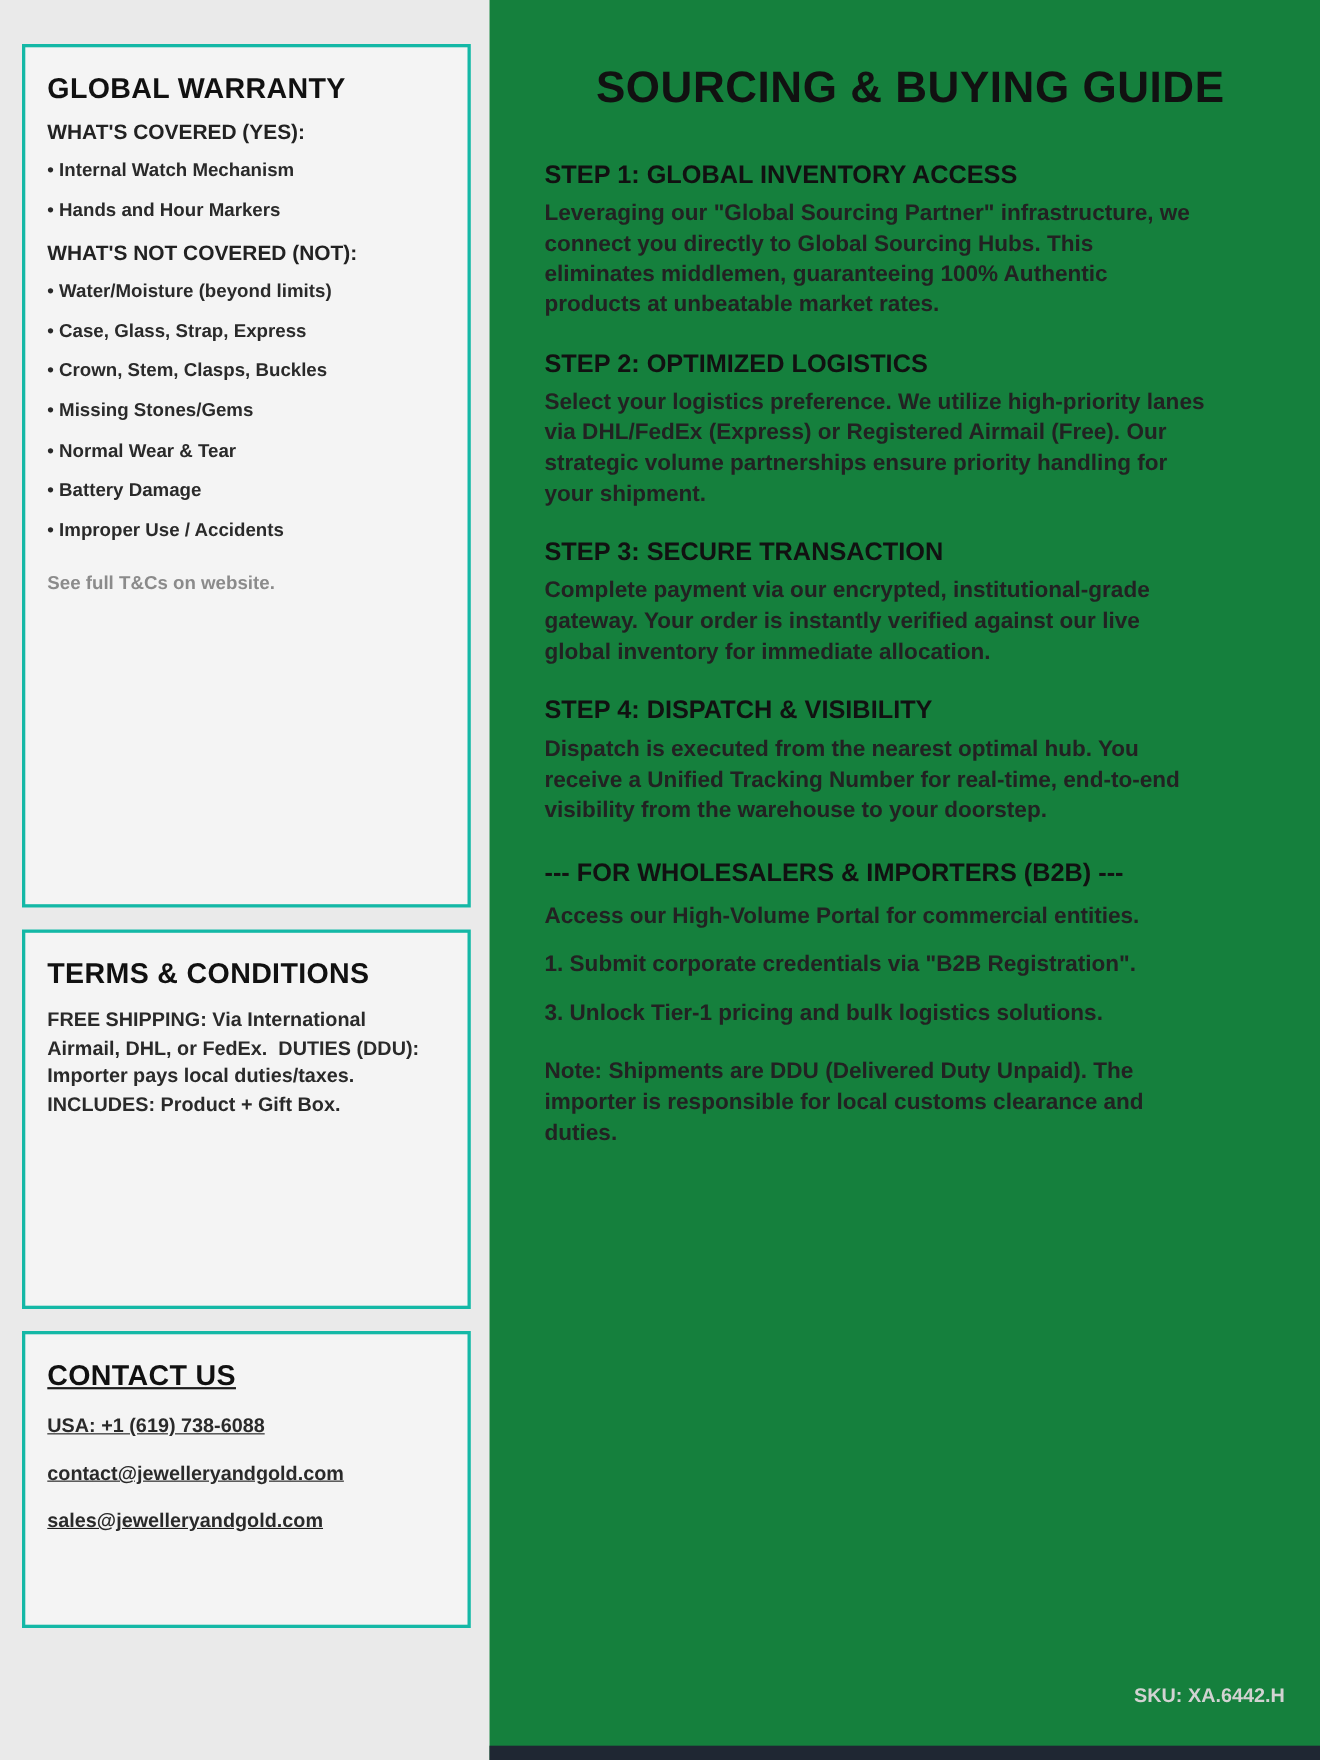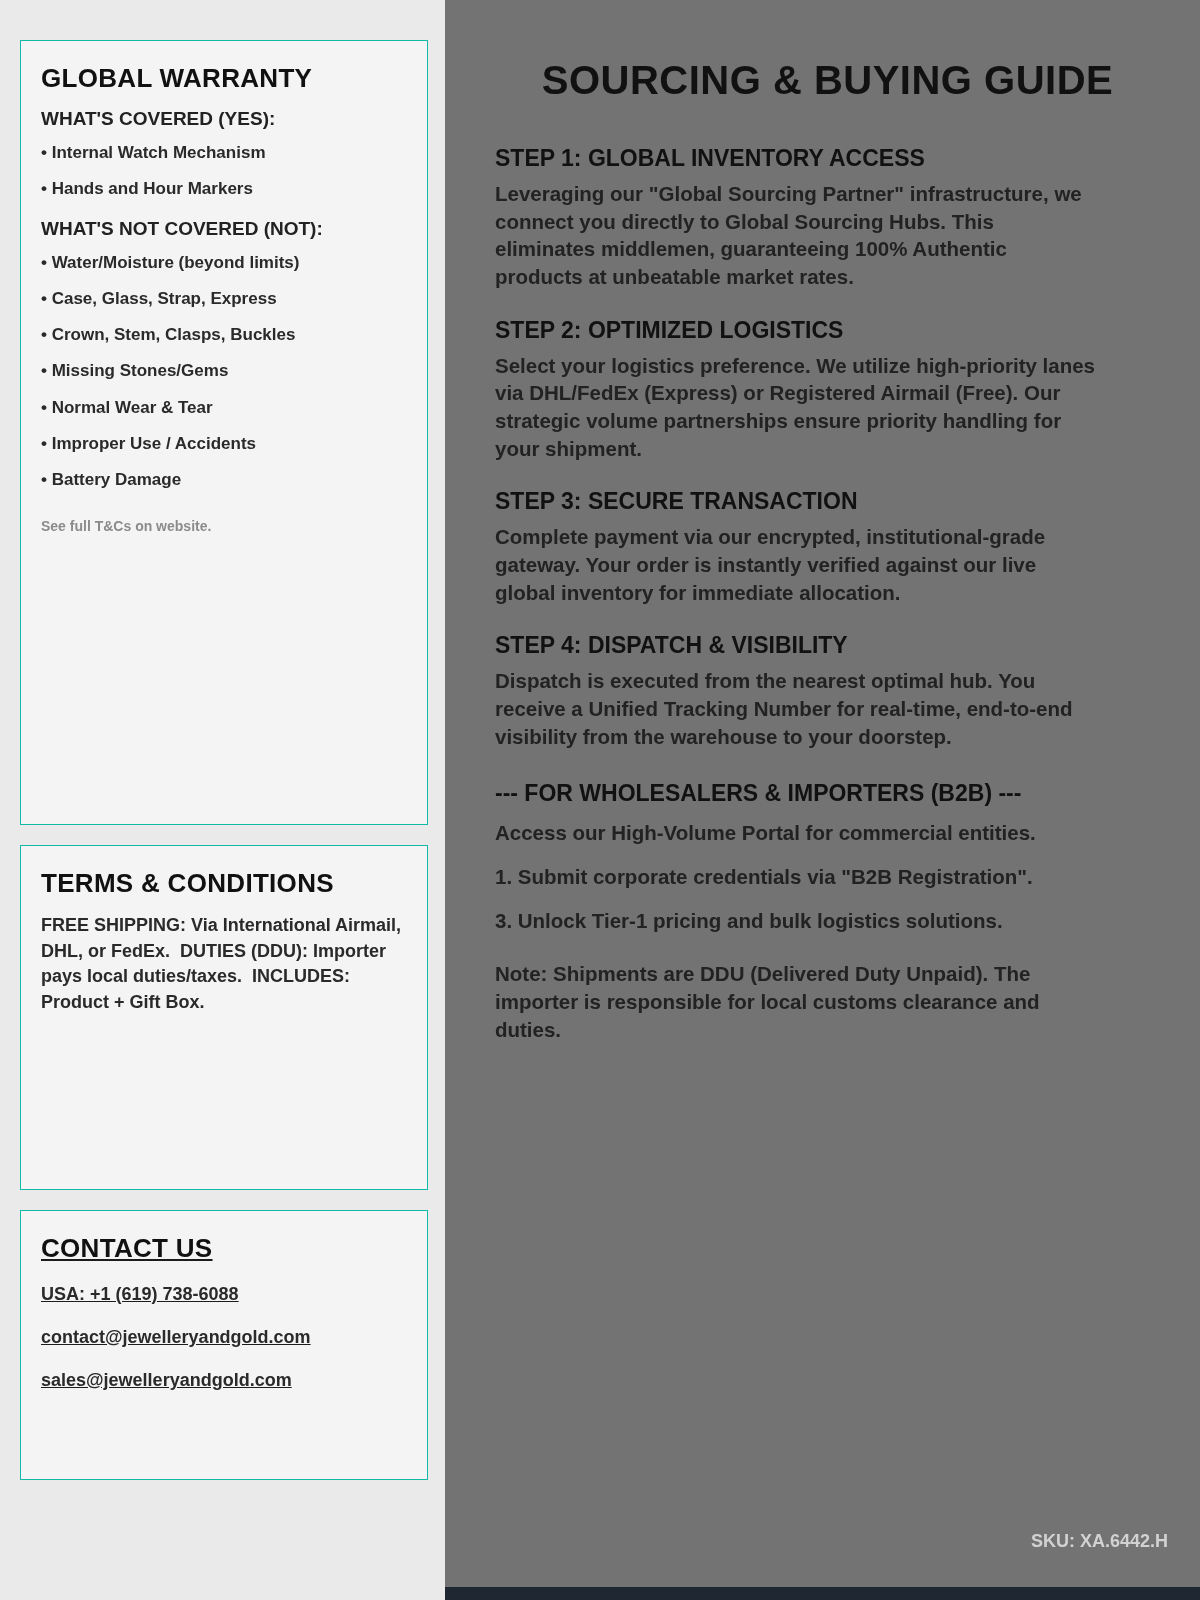--- a/index.html
+++ b/index.html
@@ -15,21 +15,21 @@
 
   
   .sidebar {
     width: 445px;
     flex-shrink: 0;
     background: #eaeaea;
     padding: 40px 17px 0 20px;
   }
   .box {
     background: #f4f4f4;
-    border: 1px solid #14b8a6;
+    border: 3px solid #14b8a6;
     padding: 22px 22px 20px 20px;
     margin-bottom: 20px;
   }
   .box-warranty { min-height: 785px; }
   .box-terms    { min-height: 345px; }
   .box-contact  { min-height: 270px; text-decoration: underline; }
 
   .box h2 {
     font-size: 26px;
     font-weight: 800;
@@ -48,21 +48,21 @@
   ul.bullets li {
     font-size: 17px;
     font-weight: 600;
     color: #2a2a2a;
     margin-bottom: 15px;
     line-height: 1.25;
   }
   ul.bullets li::before { content: "\2022\00a0 "; color: #2a2a2a; }
   .footnote {
     margin-top: 28px;
-    font-size: 14px;
+    font-size: 17px;
     font-weight: 600;
     color: #8b8b8b;
   }
   .box-body {
     font-size: 18px;
     font-weight: 600;
     color: #2a2a2a;
     line-height: 1.42;
     white-space: pre-wrap;
   }
@@ -70,21 +70,21 @@
     font-size: 18px;
     font-weight: 700;
     color: #2a2a2a;
     margin-bottom: 22px;
   }
   .box-contact h2 { margin-bottom: 20px; }
 
   
   .main {
     flex: 1;
-    background: #737373;
+    background: #15803d;
     padding: 58px 40px 0 50px;
     position: relative;
   }
   .main-title {
     font-size: 40px;
     font-weight: 800;
     letter-spacing: 0.5px;
     color: #111;
     text-align: center;
     margin-bottom: 42px;
@@ -148,22 +148,22 @@
         <li>Hands and Hour Markers</li>
       </ul>
 
       <div class="sub-heading">WHAT'S NOT COVERED (NOT):</div>
       <ul class="bullets">
         <li>Water/Moisture (beyond limits)</li>
         <li>Case, Glass, Strap, Express</li>
         <li>Crown, Stem, Clasps, Buckles</li>
         <li>Missing Stones/Gems</li>
         <li>Normal Wear &amp; Tear</li>
+        <li>Battery Damage</li>
         <li>Improper Use / Accidents</li>
-        <li>Battery Damage</li>
       </ul>
 
       <div class="footnote">See full T&amp;Cs on website.</div>
     </section>
 
     <section class="box box-terms">
       <h2>TERMS &amp; CONDITIONS</h2>
       <p class="box-body">FREE SHIPPING: Via International Airmail, DHL, or FedEx.  DUTIES (DDU): Importer pays local duties/taxes.  INCLUDES: Product + Gift Box.</p>
     </section>
 

